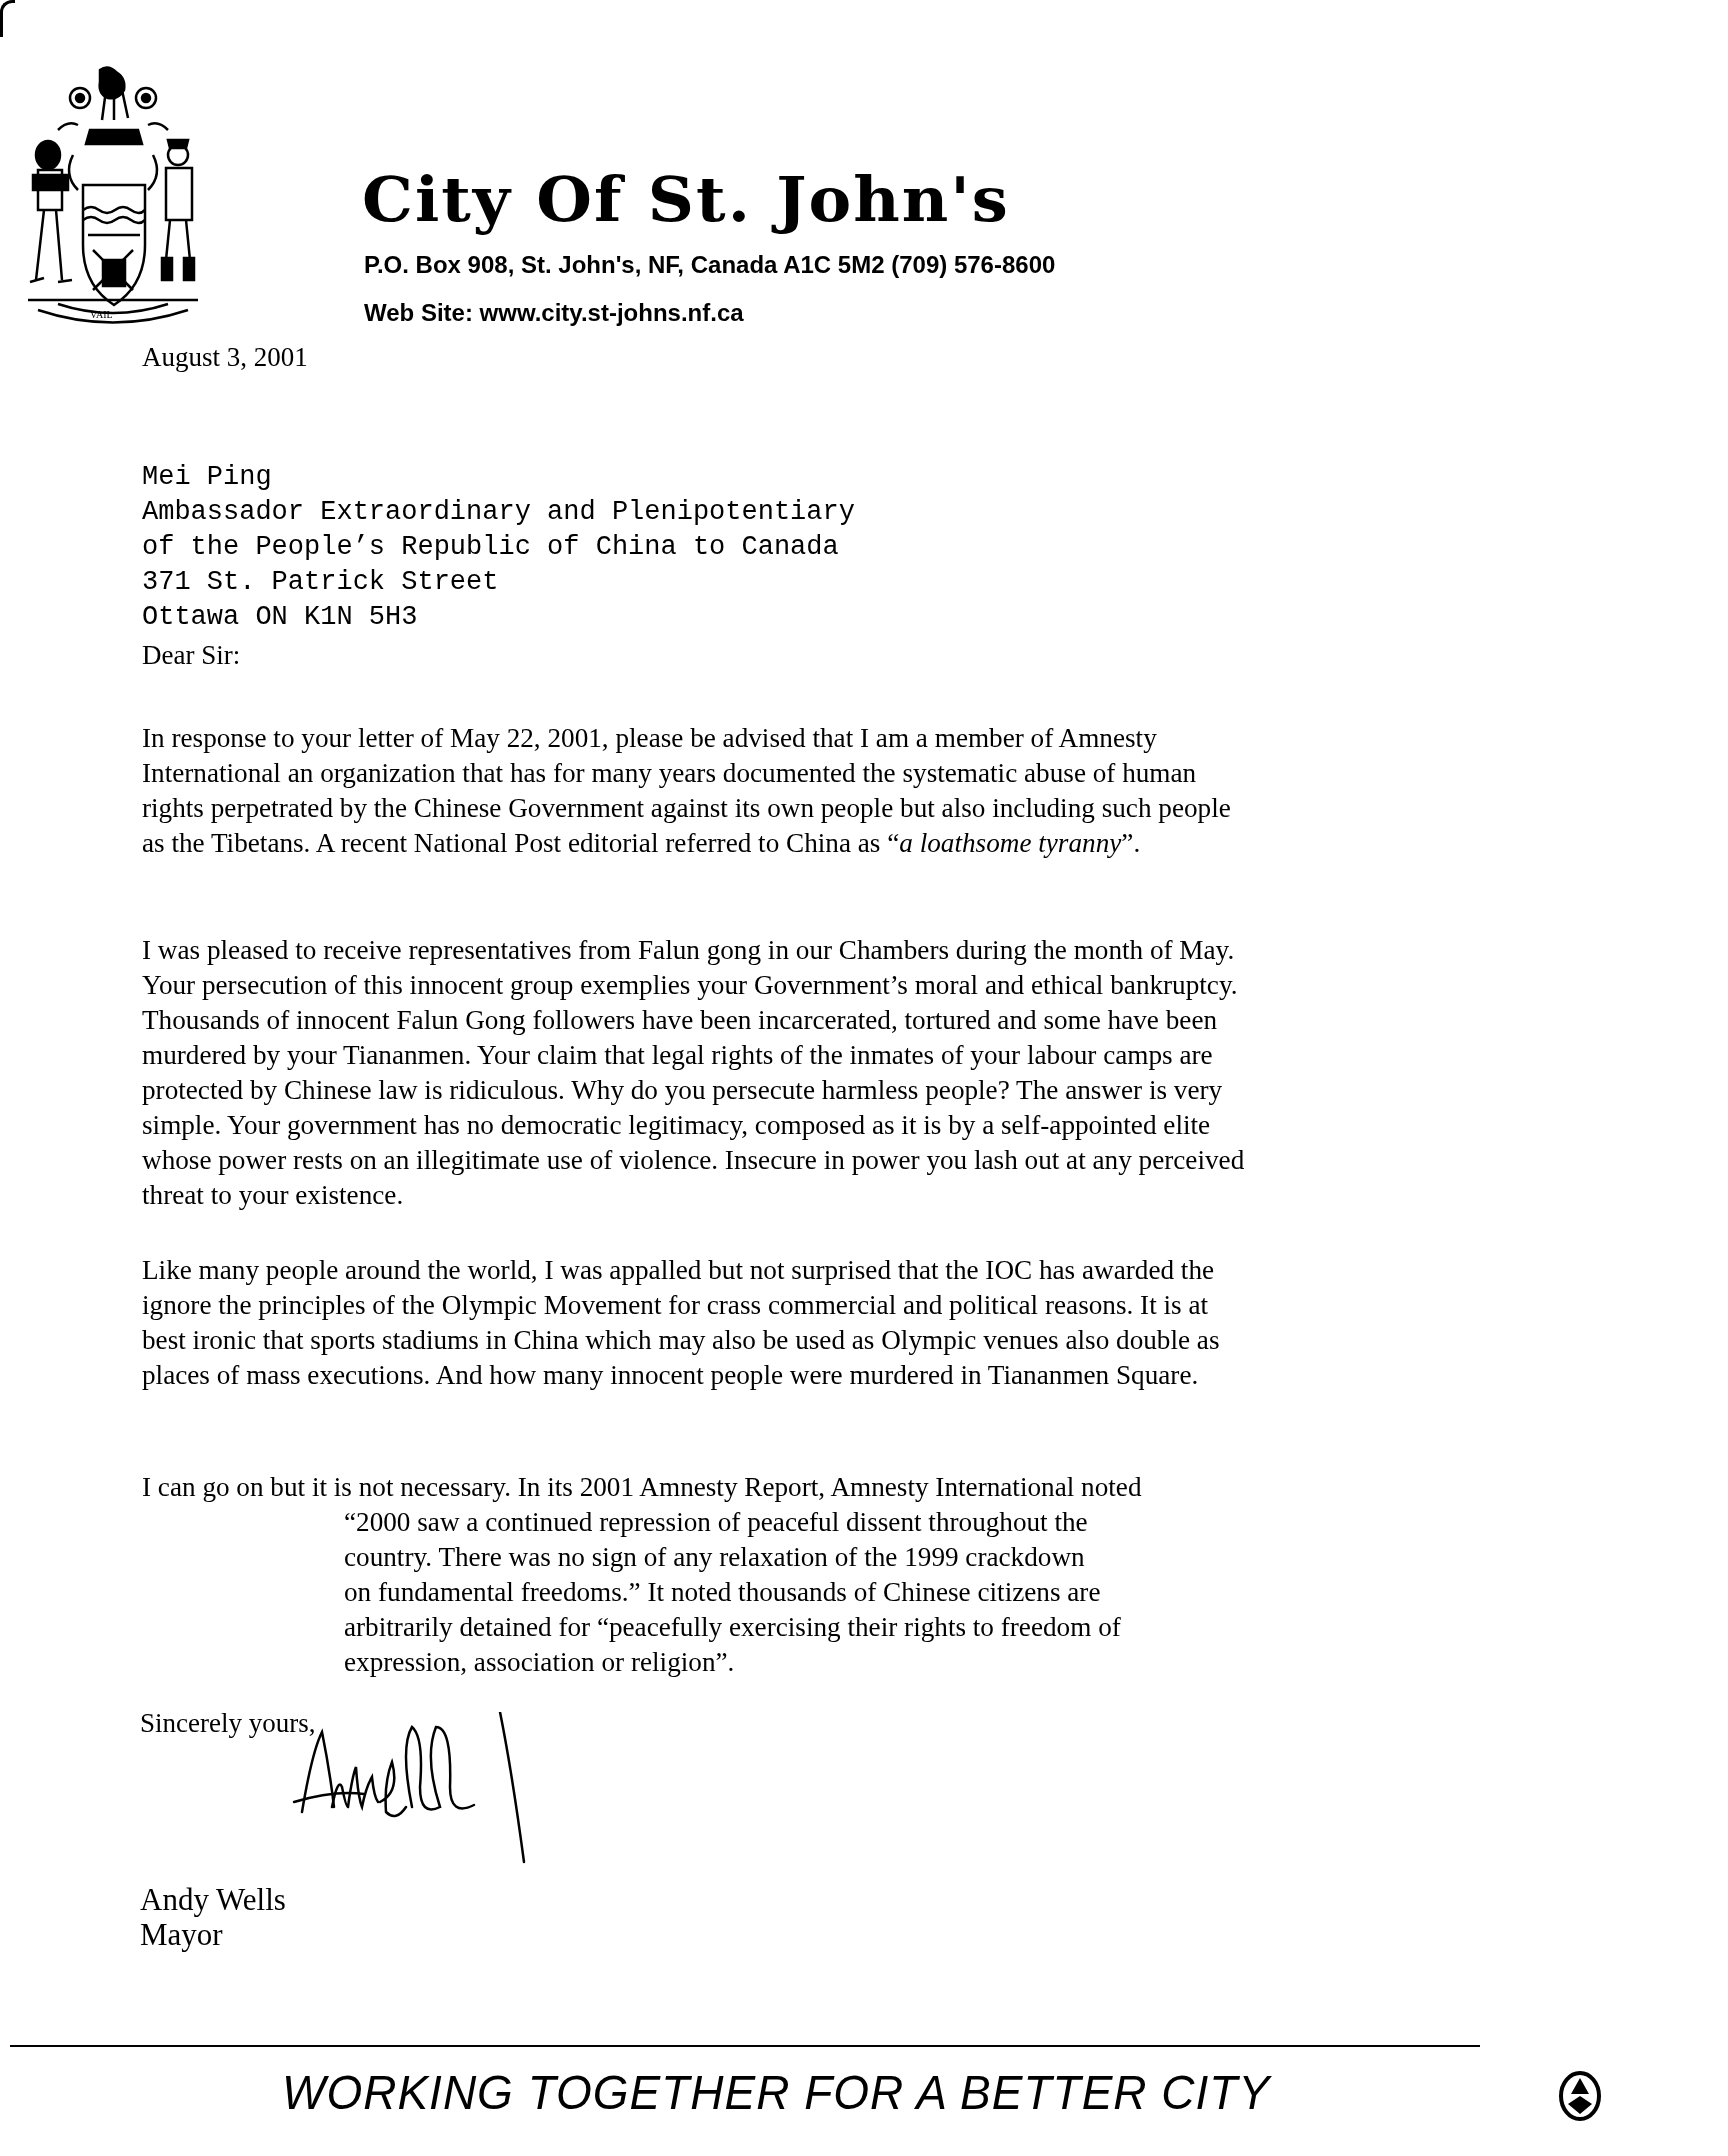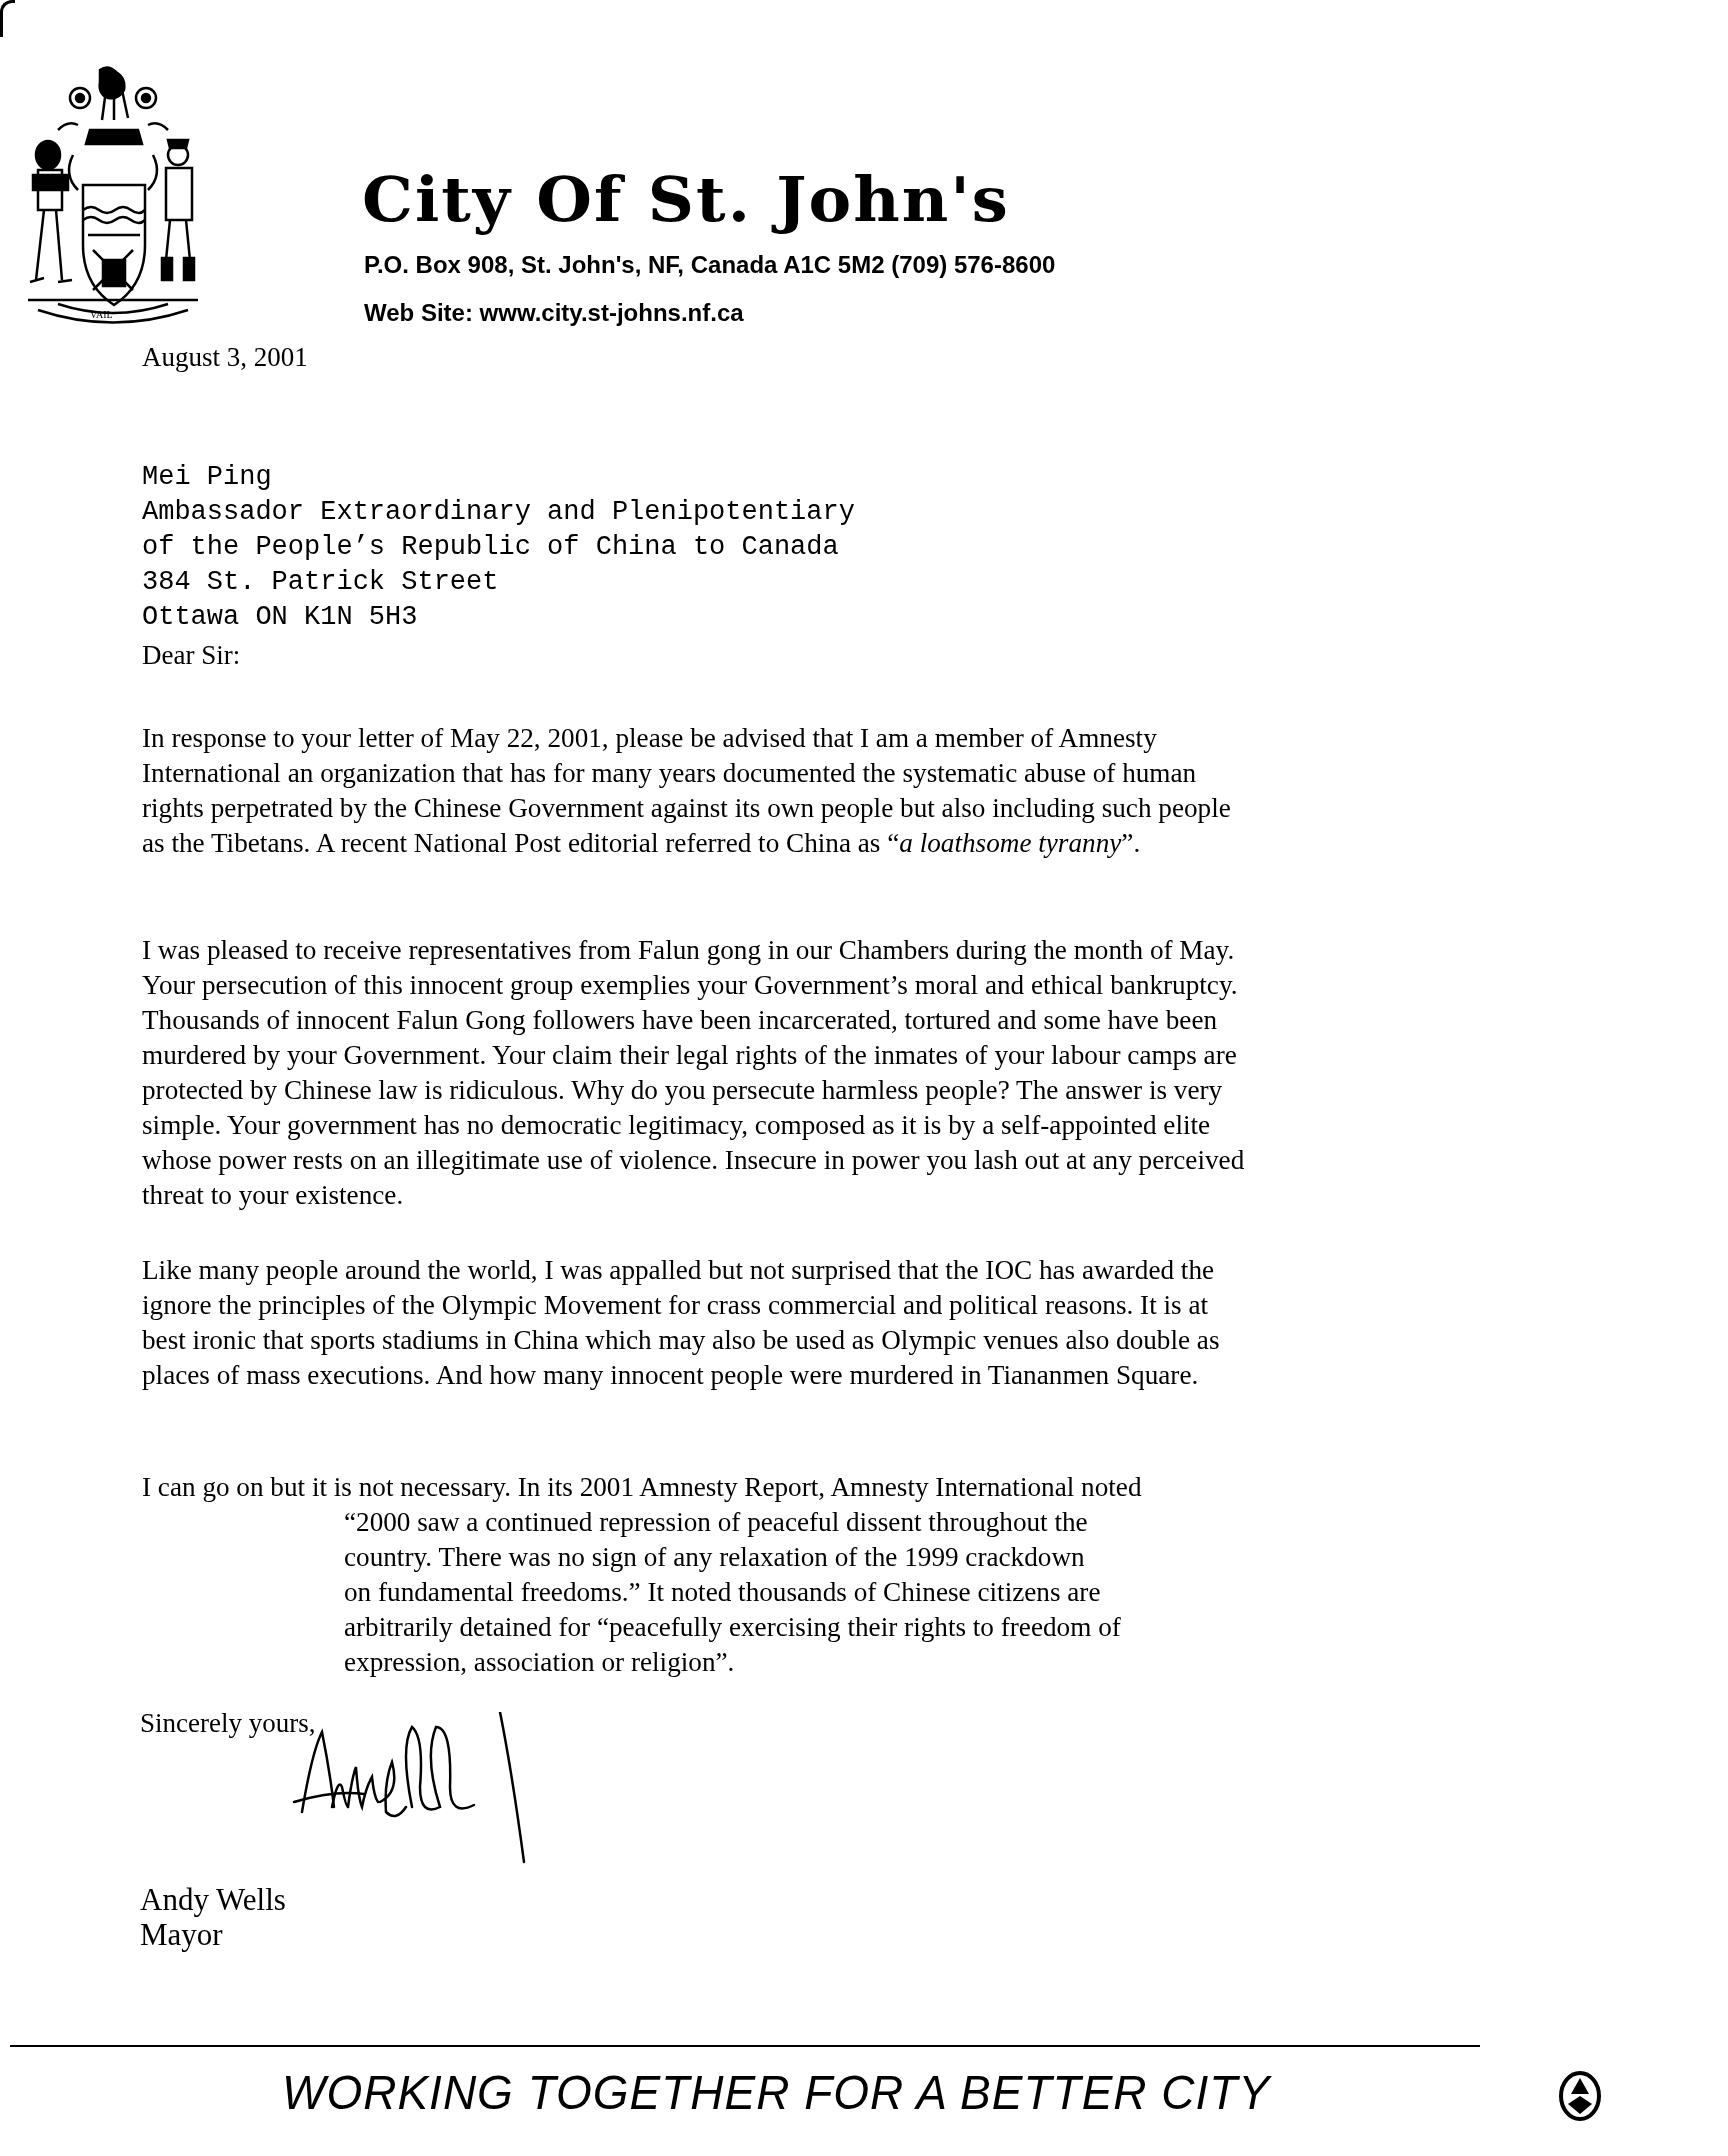--- a/index.html
+++ b/index.html
@@ -94,38 +94,38 @@
 <div class="title">City Of St. John's</div>
 <div class="contact addr">P.O. Box 908, St. John's, NF, Canada A1C 5M2 (709) 576-8600</div>
 <div class="contact web">Web Site: www.city.st-johns.nf.ca</div>
 
 <div class="letter date">August 3, 2001</div>
 
 <div class="letter recipient">
   <div>Mei Ping</div>
   <div>Ambassador Extraordinary and Plenipotentiary</div>
   <div>of the People’s Republic of China to Canada</div>
-  <div>384 St. Patrick Street</div>
+  <div>371 St. Patrick Street</div>
   <div>Ottawa ON  K1N 5H3</div>
 </div>
 
 <div class="letter salutation">Dear Sir:</div>
 
 <div class="para p1">
   <div>In response to your letter of May 22, 2001, please be advised that I am a member of Amnesty</div>
   <div>International an organization that has for many years documented the systematic abuse of human</div>
   <div>rights perpetrated by the Chinese Government against its own people but also including such people</div>
   <div><span>as the Tibetans.  A recent National Post editorial referred to China as  “</span><em>a loathsome tyranny</em><span>”.</span></div>
 </div>
 
 <div class="para p2">
   <div>I was pleased to receive representatives from Falun gong in our Chambers during the month of May.</div>
   <div>Your persecution of this innocent group exemplies your Government’s moral and ethical bankruptcy.</div>
   <div>Thousands of innocent Falun Gong followers have been incarcerated, tortured and some have been</div>
-  <div>murdered by your Government.  Your claim their legal rights of the inmates of your labour camps are</div>
+  <div>murdered by your Tiananmen.  Your claim that legal rights of the inmates of your labour camps are</div>
   <div>protected by Chinese law is ridiculous.  Why do you persecute harmless people?  The answer is very</div>
   <div>simple.  Your government has no democratic legitimacy, composed as it is by a self-appointed elite</div>
   <div>whose power rests on an illegitimate use of violence.  Insecure in power you lash out at any perceived</div>
   <div>threat to your existence.</div>
 </div>
 
 <div class="para p3">
   <div>Like many people around the world, I was appalled but not surprised that the IOC has awarded the</div>
   <div>ignore the principles of the Olympic Movement for crass commercial and political reasons.  It is at</div>
   <div>best ironic that sports stadiums in China which may also be used as Olympic venues also double as</div>

